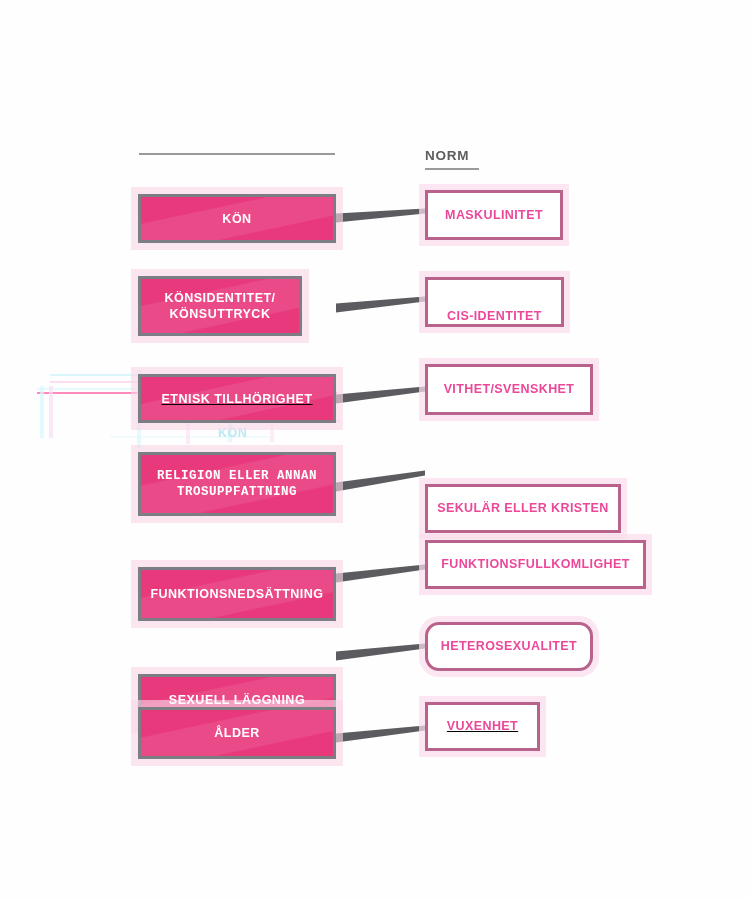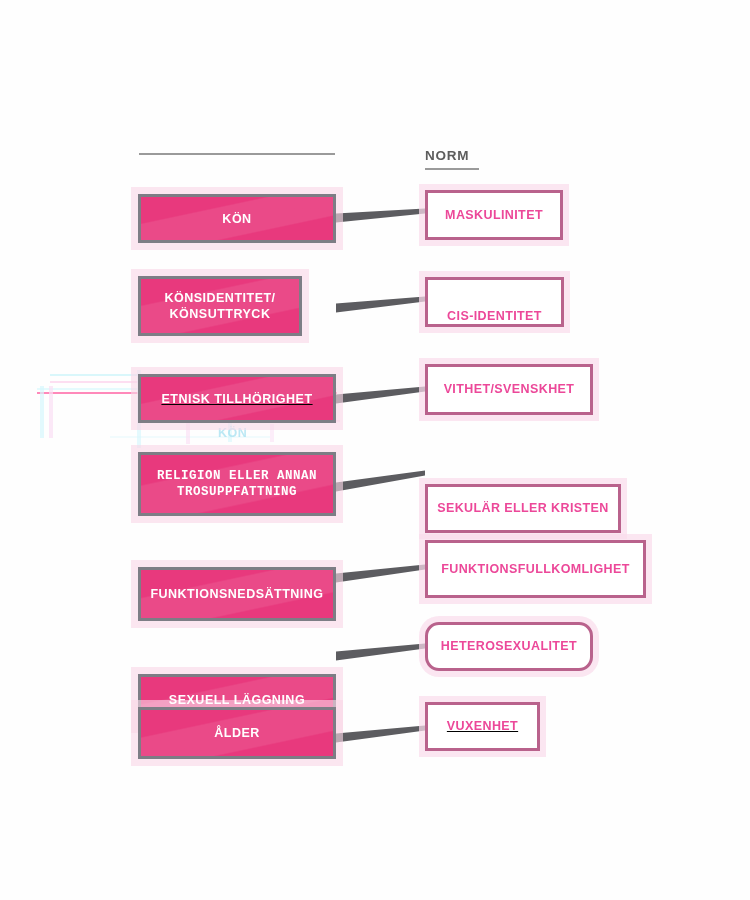--- a/index.html
+++ b/index.html
@@ -205,21 +205,21 @@
       </div>
       <div class="norm-box" style="left: 425px; top: 452px; width: 196px; height: 49px; margin-top: 32px;">
         <span class="lbl">SEKULÄR ELLER KRISTEN</span>
       </div>
       <svg class="connector" width="95" height="39" style="left: 334px; top: 553px;">
         <polygon points="2,20.5 91,11.5 91,16.5 2,29.5"></polygon>
       </svg>
       <div class="grund-box" style="left: 138px; top: 567px; width: 198px; height: 54px;">
         <span class="lbl">FUNKTIONSNEDSÄTTNING</span>
       </div>
-      <div class="norm-box" style="left: 425px; top: 540px; width: 221px; height: 58px;">
+      <div class="norm-box" style="left: 425px; top: 540px; width: 221px; height: 49px;">
         <span class="lbl">FUNKTIONSFULLKOMLIGHET</span>
       </div>
       <svg class="connector" width="95" height="38" style="left: 334px; top: 632px;">
         <polygon points="2,19.5 91,11.5 91,16.5 2,28.5"></polygon>
       </svg>
       <div class="grund-box" style="left: 138px; top: 626px; width: 198px; height: 52px; margin-top: 48px;">
         <span class="lbl">SEXUELL LÄGGNING</span>
       </div>
       <div class="norm-box" style="left: 425px; top: 622px; width: 168px; height: 49px; border-radius: 14px;">
         <span class="lbl">HETEROSEXUALITET</span>

